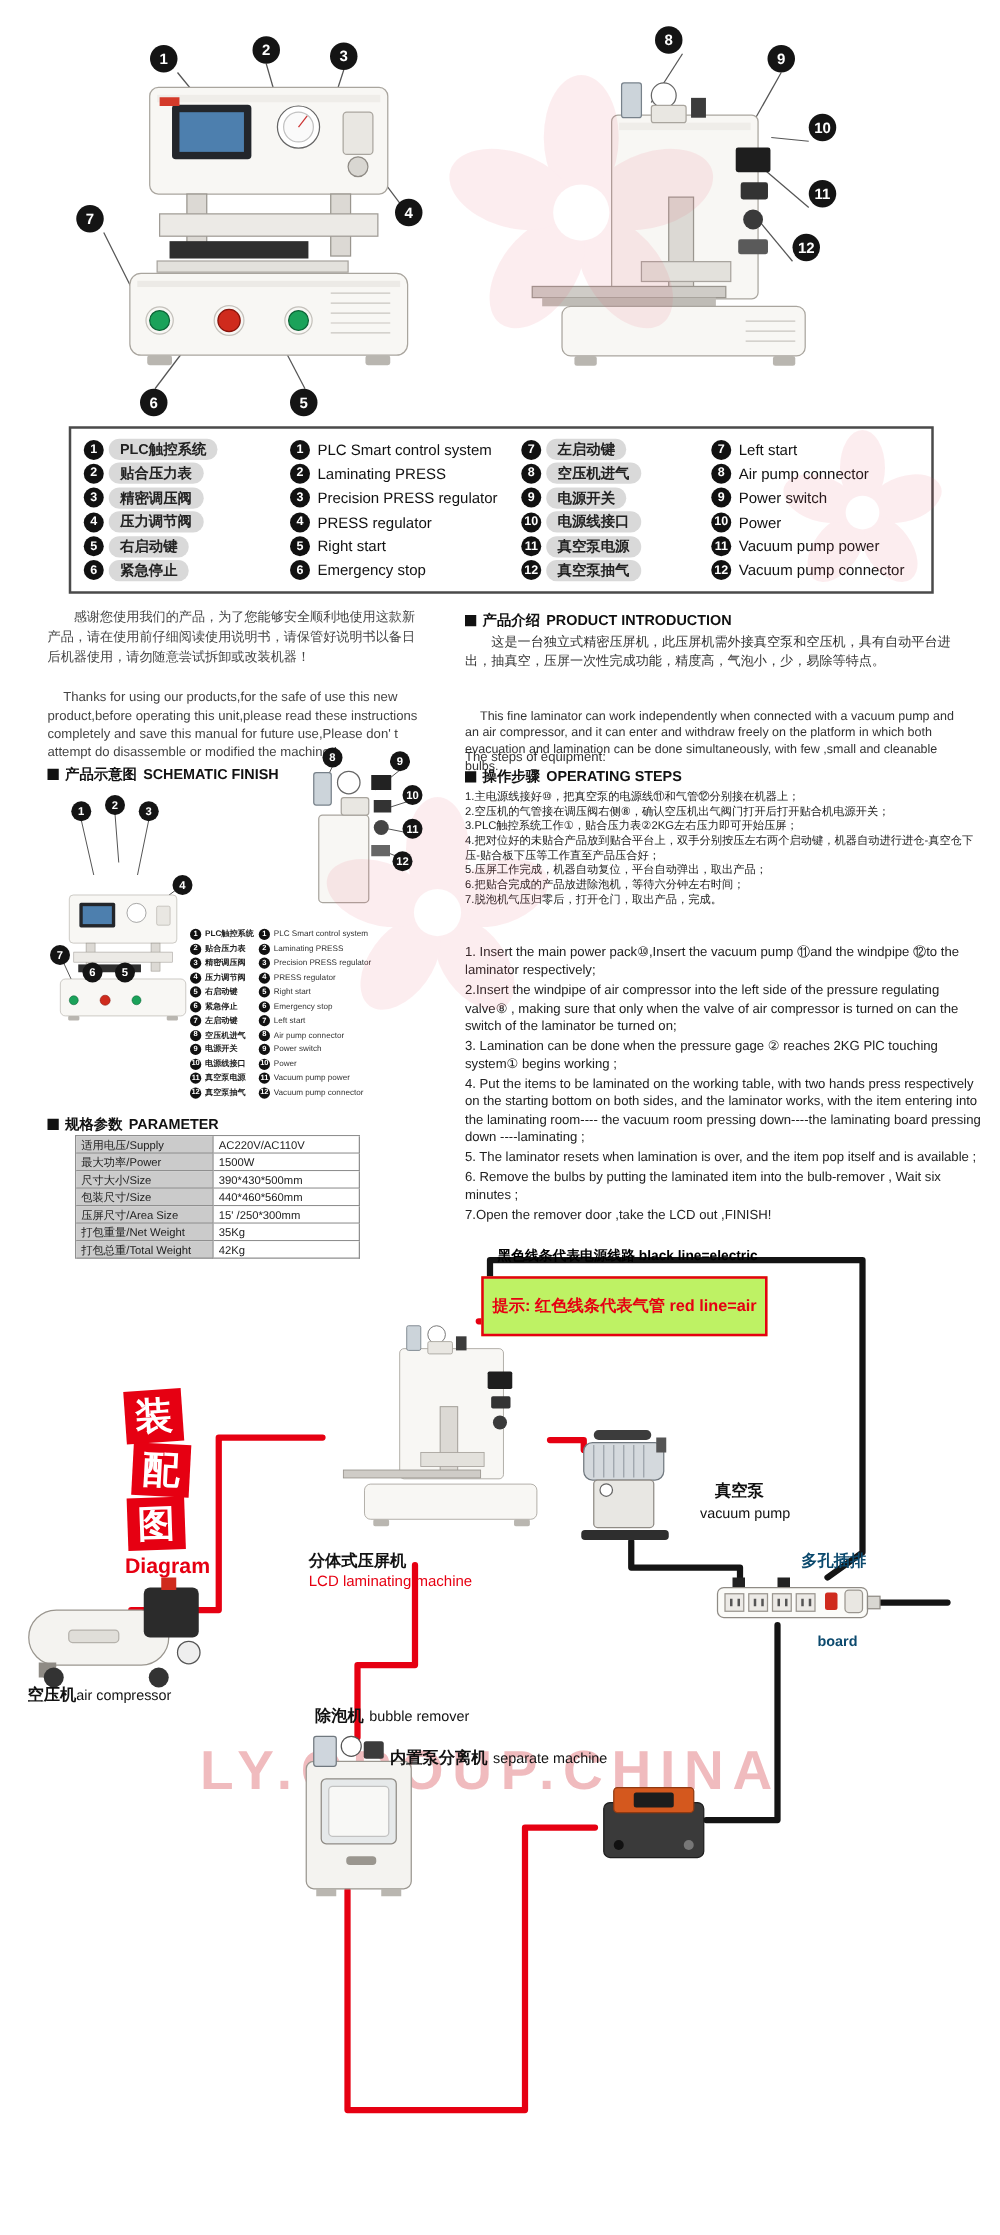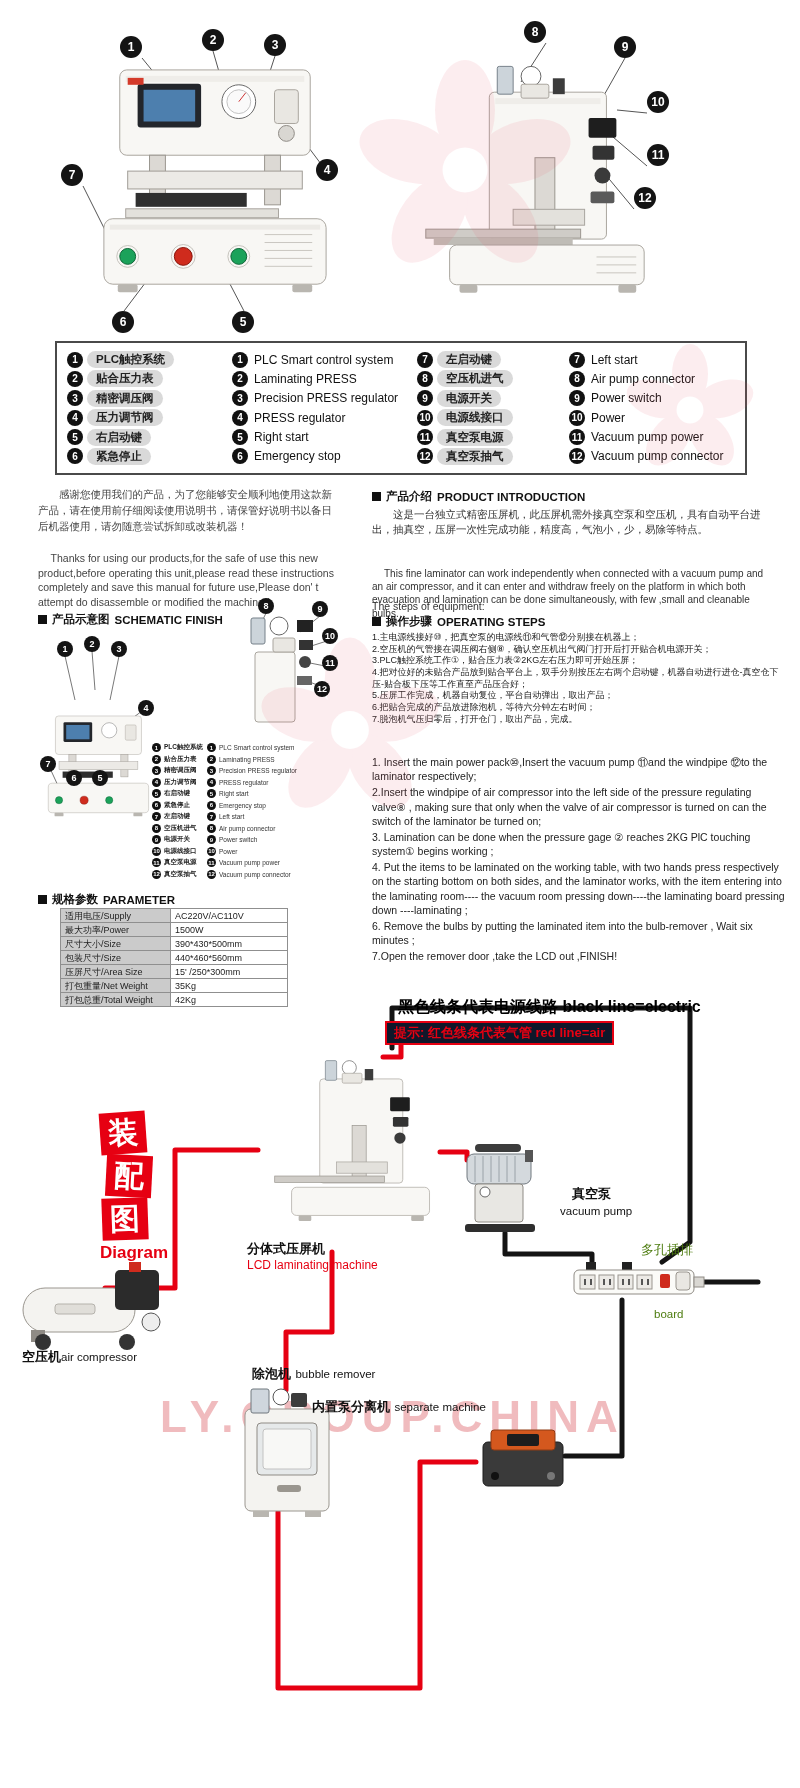--- a/index.html
+++ b/index.html
@@ -47,31 +47,31 @@
   .ml-cn{font-size:6.5px;font-weight:bold;color:#222;min-width:40px;}
   .ml-en{font-size:6.5px;color:#333;}
   
   .param-table{position:absolute;left:60px;top:908px;width:227px;display:grid;
                grid-template-columns:110px 117px;border-top:1px solid #8f8f8f;border-left:1px solid #8f8f8f;z-index:3;}
   .p-label,.p-value{border-right:1px solid #8f8f8f;border-bottom:1px solid #8f8f8f;font-size:9px;
                padding:1.5px 4px;height:10px;line-height:10px;white-space:nowrap;}
   .p-label{background:#cbcbcb;color:#222;}
   .p-value{background:#fff;color:#222;}
   
-  .note-black{left:398px;top:997px;font-size:16px;font-weight:bold;color:#000;z-index:6;}
+  .note-black{left:398px;top:997px;font-size:11px;font-weight:bold;color:#000;z-index:6;}
   .note-red{left:385px;top:1021px;border:2px solid #e60012;color:#e60012;font-weight:bold;
-            font-size:13px;padding:1px 7px;z-index:6;background:#0f172a;}
+            font-size:13px;padding:13px 7px;z-index:6;background:#bef264;}
   .badge{position:absolute;left:100px;top:1112px;z-index:6;width:70px;}
   .badge-block{width:46px;height:42px;background:#e60012;color:#fff;font-size:30px;font-weight:bold;
                display:flex;align-items:center;justify-content:center;margin-bottom:1px;}
   .badge-en{color:#e60012;font-size:17px;font-weight:bold;margin-top:3px;}
   .lbl{position:absolute;z-index:6;white-space:nowrap;}
   .lbl-cn{font-size:13px;font-weight:bold;color:#111;margin-top:20px;}
   .lbl-en{font-size:11.5px;color:#111;}
-  .lbl-red{color:#4d7c0f;font-weight:normal;}
+  .lbl-red{color:#0c4a6e;font-weight:bold;}
   .lam-label{left:247px;top:1240px;width:176px;text-align:left;}
   .lam-label .l1{font-size:13px;font-weight:bold;color:#111;}
   .lam-label .l2{font-size:12px;font-weight:normal;color:#e60012;}
 </style>
 </head>
 <body>
 
 <div class="page">
 
   <svg class="wm-flower" style="left:340px;top:30px;width:250px;height:280px" viewBox="0 0 100 100">
@@ -537,20 +537,21 @@
     <div class="step">5.压屏工作完成，机器自动复位，平台自动弹出，取出产品；</div>
     <div class="step">6.把贴合完成的产品放进除泡机，等待六分钟左右时间；</div>
     <div class="step">7.脱泡机气压归零后，打开仓门，取出产品，完成。</div>
   </div>
 
   <div class="txt steps-en">
     <div class="step">1. Insert the main power pack⑩,Insert the vacuum pump ⑪and the windpipe ⑫to the laminator respectively;</div>
     <div class="step">2.Insert the windpipe of air compressor into the left side of the pressure regulating valve⑧ , making sure that only when the valve of air compressor is turned on can the switch of the laminator be turned on;</div>
     <div class="step">3. Lamination can be done when the pressure gage ② reaches 2KG  PlC touching system① begins working ;</div>
     <div class="step">4. Put the items to be laminated on the working table, with two hands press respectively on the starting bottom on both sides, and the laminator works, with the item entering into the laminating room---- the vacuum room pressing down----the laminating board pressing down ----laminating ;</div>
+    <div class="step">5. The laminator resets when lamination is over, and the item pop itself and is available ;</div>
     <div class="step">6. Remove the bulbs by putting the laminated item into the bulb-remover , Wait six minutes ;</div>
     <div class="step">7.Open the remover door ,take the LCD out ,FINISH!</div>
   </div>
 
   <svg class="overlay" style="left:0;top:995px;width:800px;height:793px" viewBox="0 0 800 793">
     <g fill="none" stroke="#e60012" stroke-width="5" stroke-linejoin="round" stroke-linecap="round">
       <polyline points="105,293 175,293 175,155 258,155"></polyline>
       <polyline points="383,62 401,62 401,39"></polyline>
       <polyline points="332,257 332,337 286,337 286,395"></polyline>
       <polyline points="278,517 278,693 420,693 420,467 476,467"></polyline>

